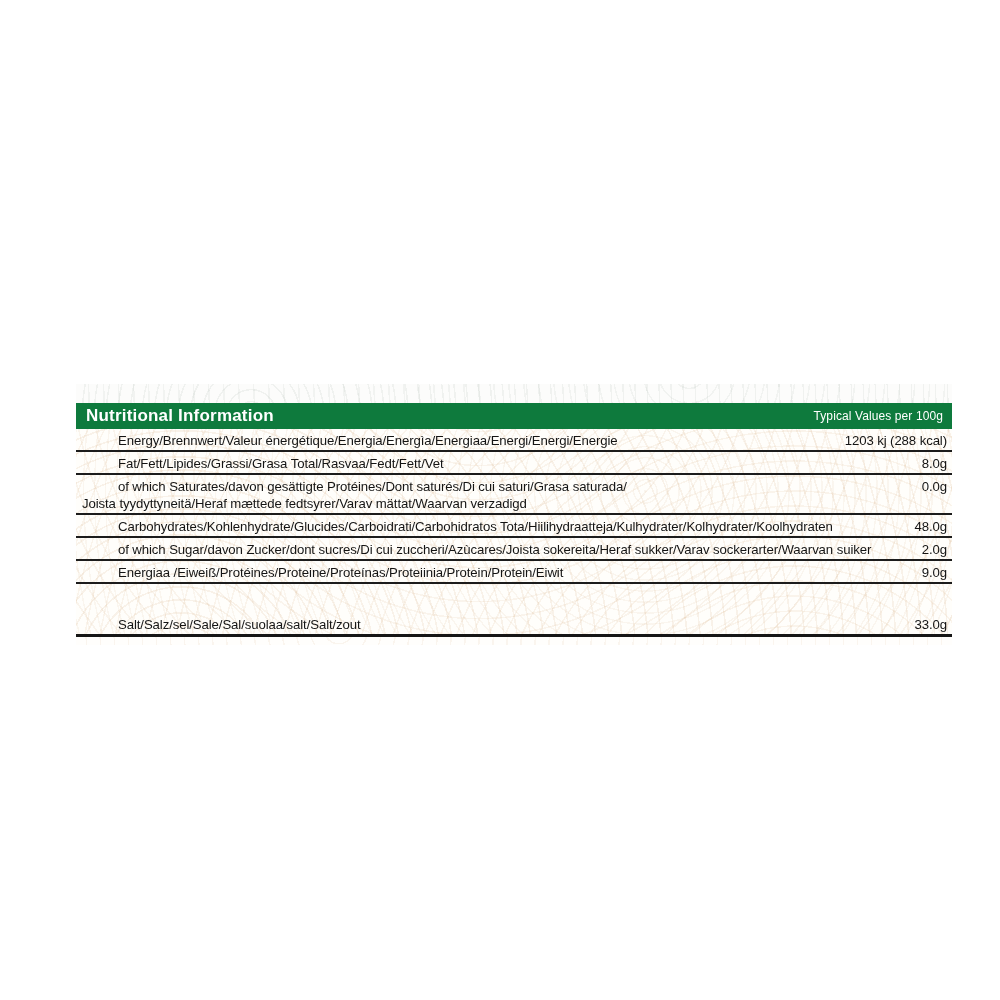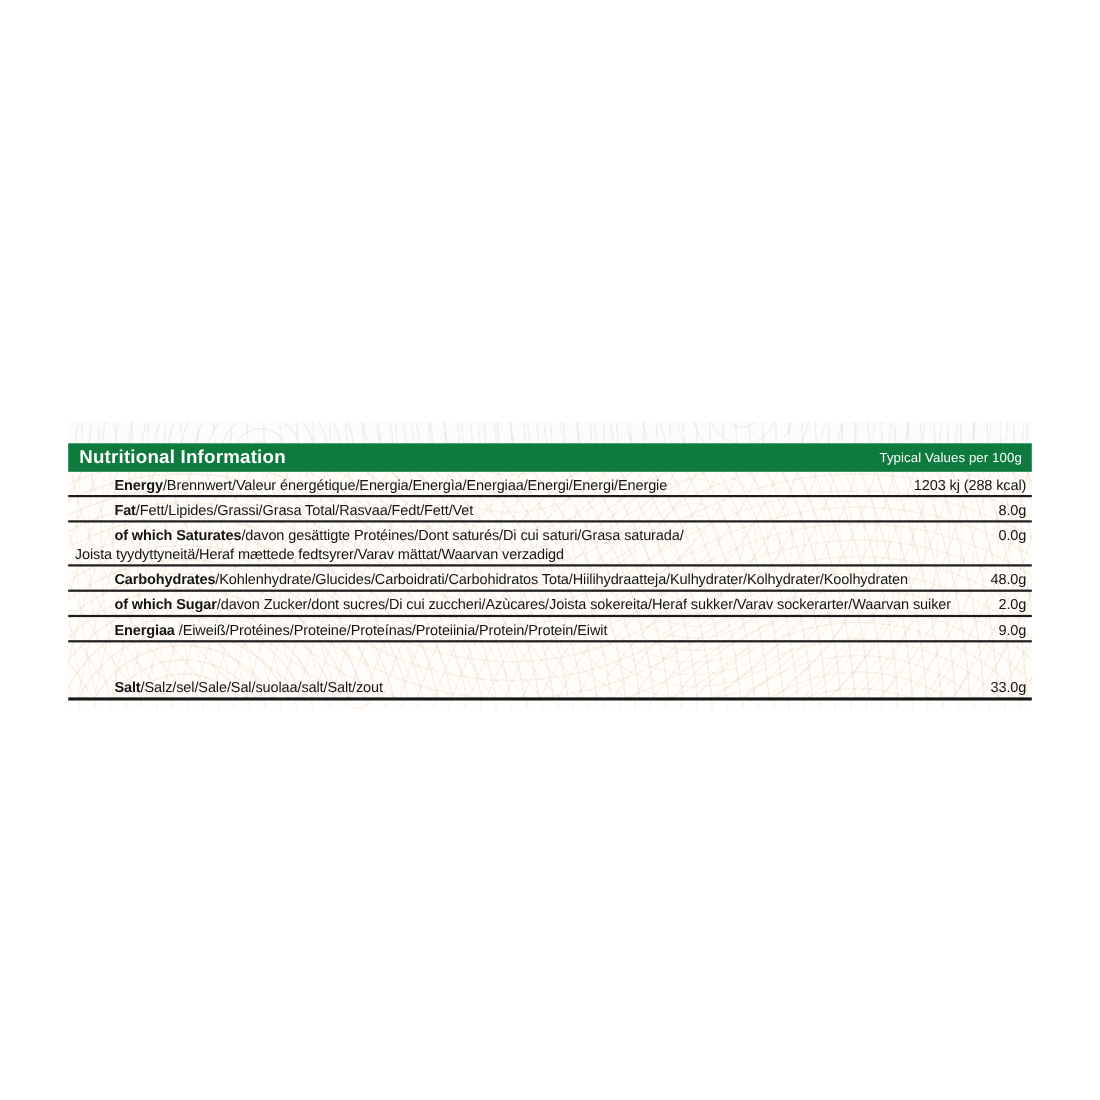--- a/index.html
+++ b/index.html
@@ -8,21 +8,21 @@
 
   .page {
     position: absolute;
     width: 1000px; height: 1000px;
     background: #ffffff;
     overflow: hidden;
   }
 
   .nutrition-label {
     position: absolute;
-    left: 62px;
+    left: 76px;
     top: 384px;
     width: 876px;
   }
 
   
   .patterned {
     background-color: #fffefb;
     background-image:
       repeating-radial-gradient(circle at 12% 120%, rgba(216,178,138,0.16) 0 1.6px, rgba(0,0,0,0) 1.6px 13px),
       repeating-radial-gradient(circle at 46% -40%, rgba(216,178,138,0.13) 0 1.6px, rgba(0,0,0,0) 1.6px 17px),
@@ -71,21 +71,21 @@
     justify-content: space-between;
     align-items: flex-start;
     padding: 3px 5px 1px 6px;
     border-bottom: 2px solid #1c1c1c;
     line-height: 17px;
   }
   .nrow:last-child { border-bottom: 3px solid #161616; margin-top: 29px; }
 
   .nrow .left  { text-align: left; }
   .nrow .value { white-space: nowrap; padding-left: 8px; }
-  .nutrient-name { font-weight: bold; padding-left: 36px; }
+  .nutrient-name { font-weight: normal; padding-left: 36px; }
   .line2 { display: block; }
 </style>
 </head>
 <body>
 
 <div class="page">
 
   <div class="nutrition-label">
 
     <div class="strip-top"></div>

